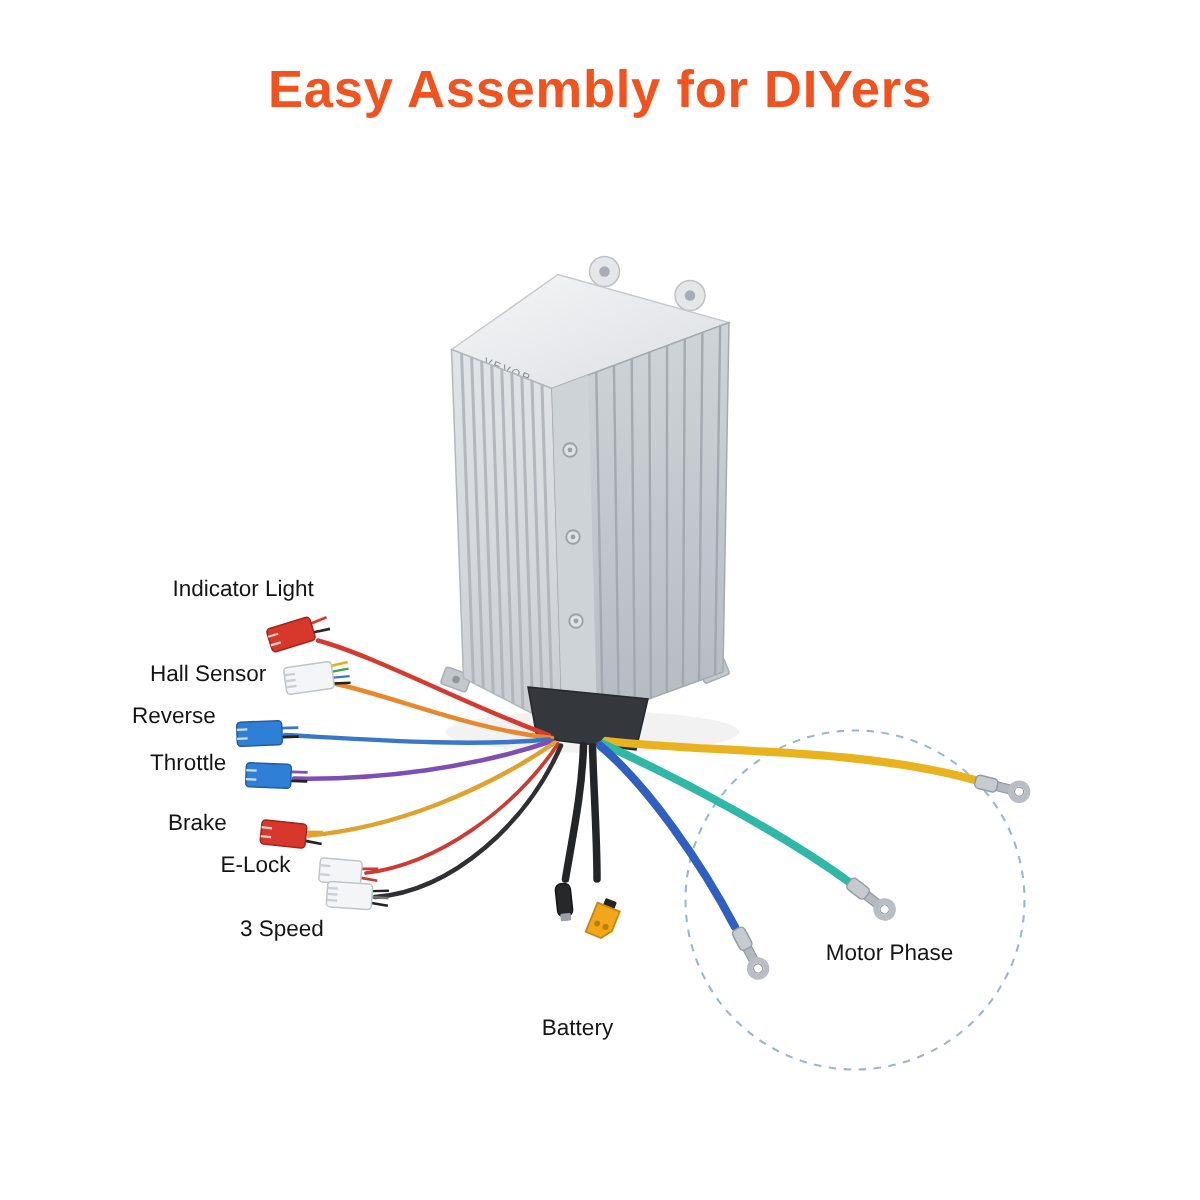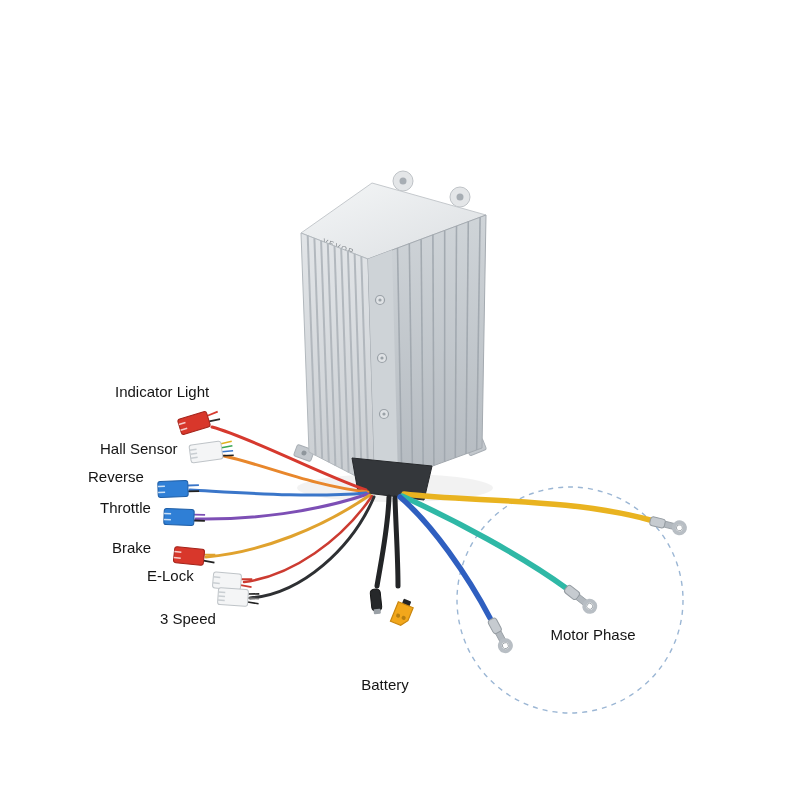--- a/index.html
+++ b/index.html
@@ -13,20 +13,21 @@
   }
   svg.diagram{position:absolute;left:0;top:0;}
   svg text.lbl{font-family:"Liberation Sans",sans-serif;font-size:15px;fill:#141414;font-weight:500;}
   svg text.brand{font-family:"Liberation Sans",sans-serif;font-size:7.5px;fill:#82878c;letter-spacing:1.5px;}
 </style>
 </head>
 <body>
 
 <div class="stage">
 
+  <h1 class="title">Easy Assembly for DIYers</h1>
 
   <svg class="diagram" width="800" height="800" viewBox="0 0 800 800">
 
     <defs>
       <linearGradient id="gradTop" x1="0" y1="0" x2="1" y2="1">
         <stop offset="0" stop-color="#f4f6f7"></stop>
           <stop offset="1" stop-color="#dcdfe2"></stop>
       </linearGradient>
       <linearGradient id="gradLeft" x1="0" y1="0" x2="0" y2="1">
         <stop offset="0" stop-color="#e2e5e8"></stop>

